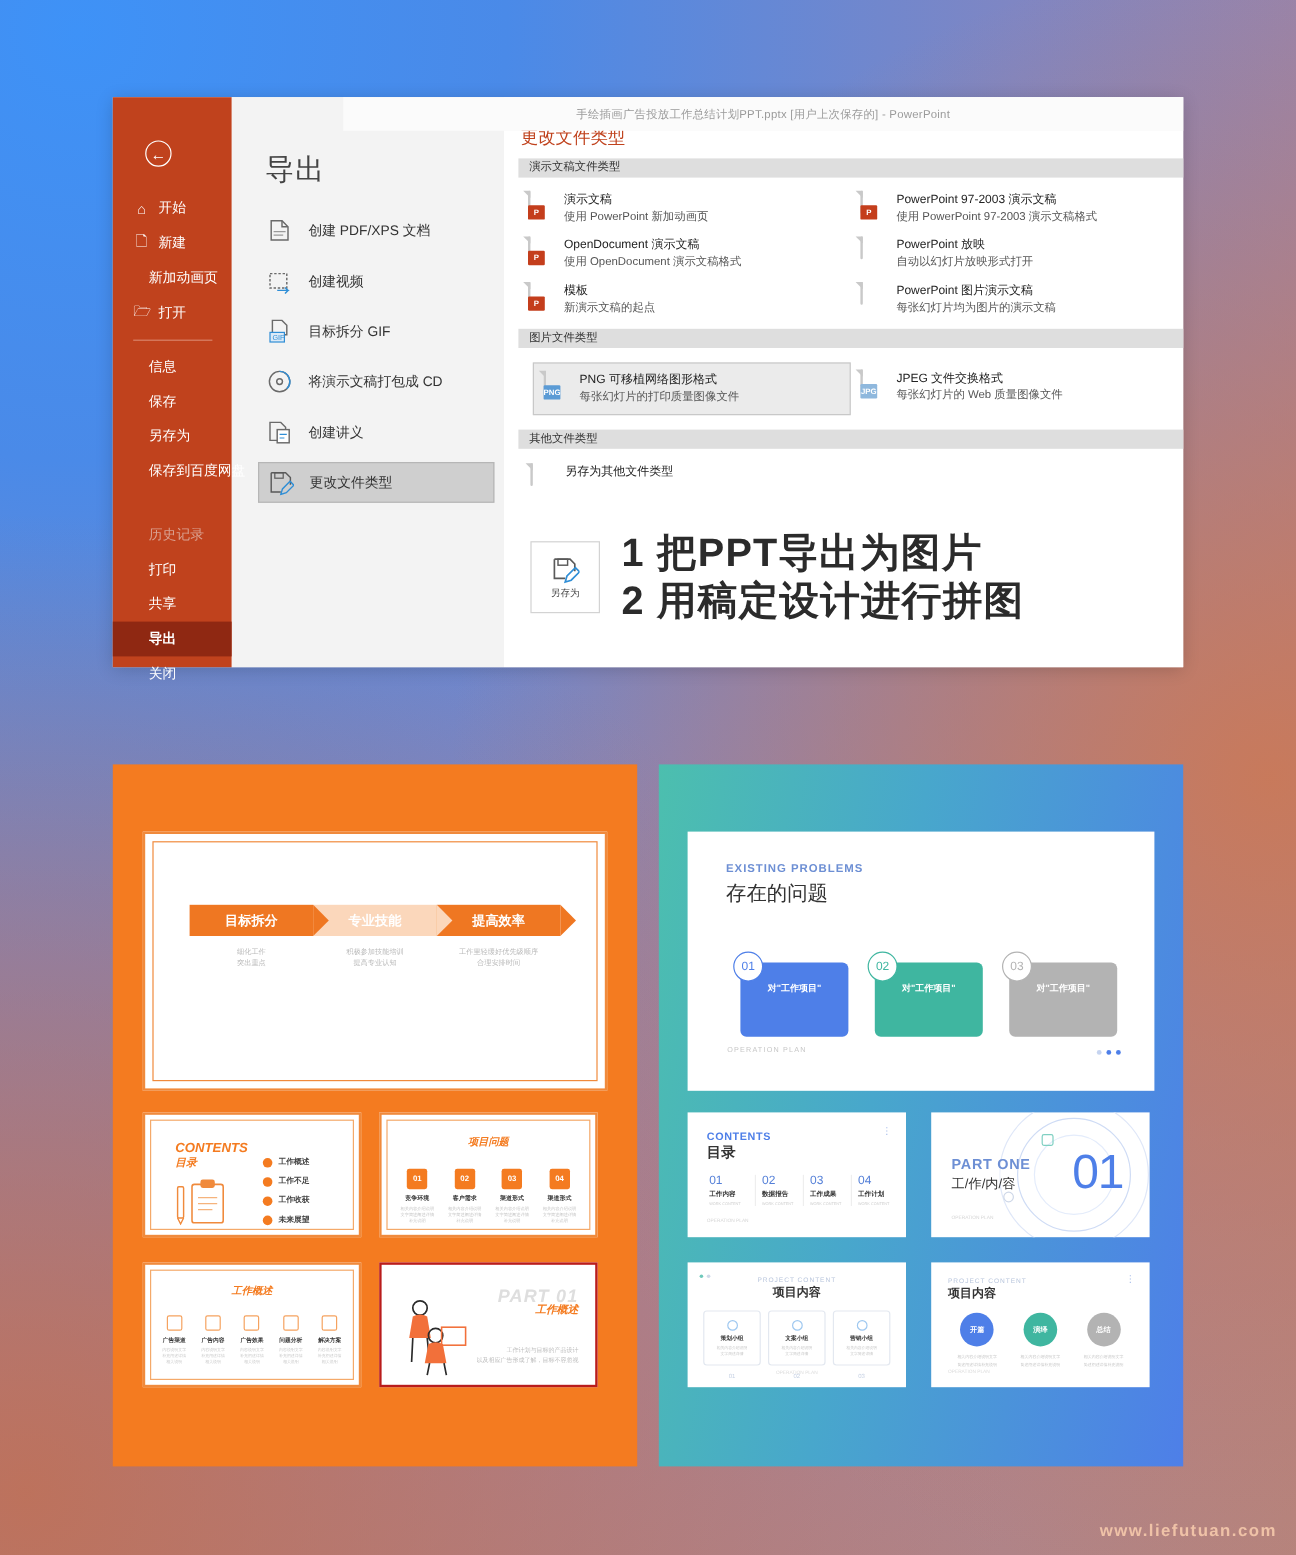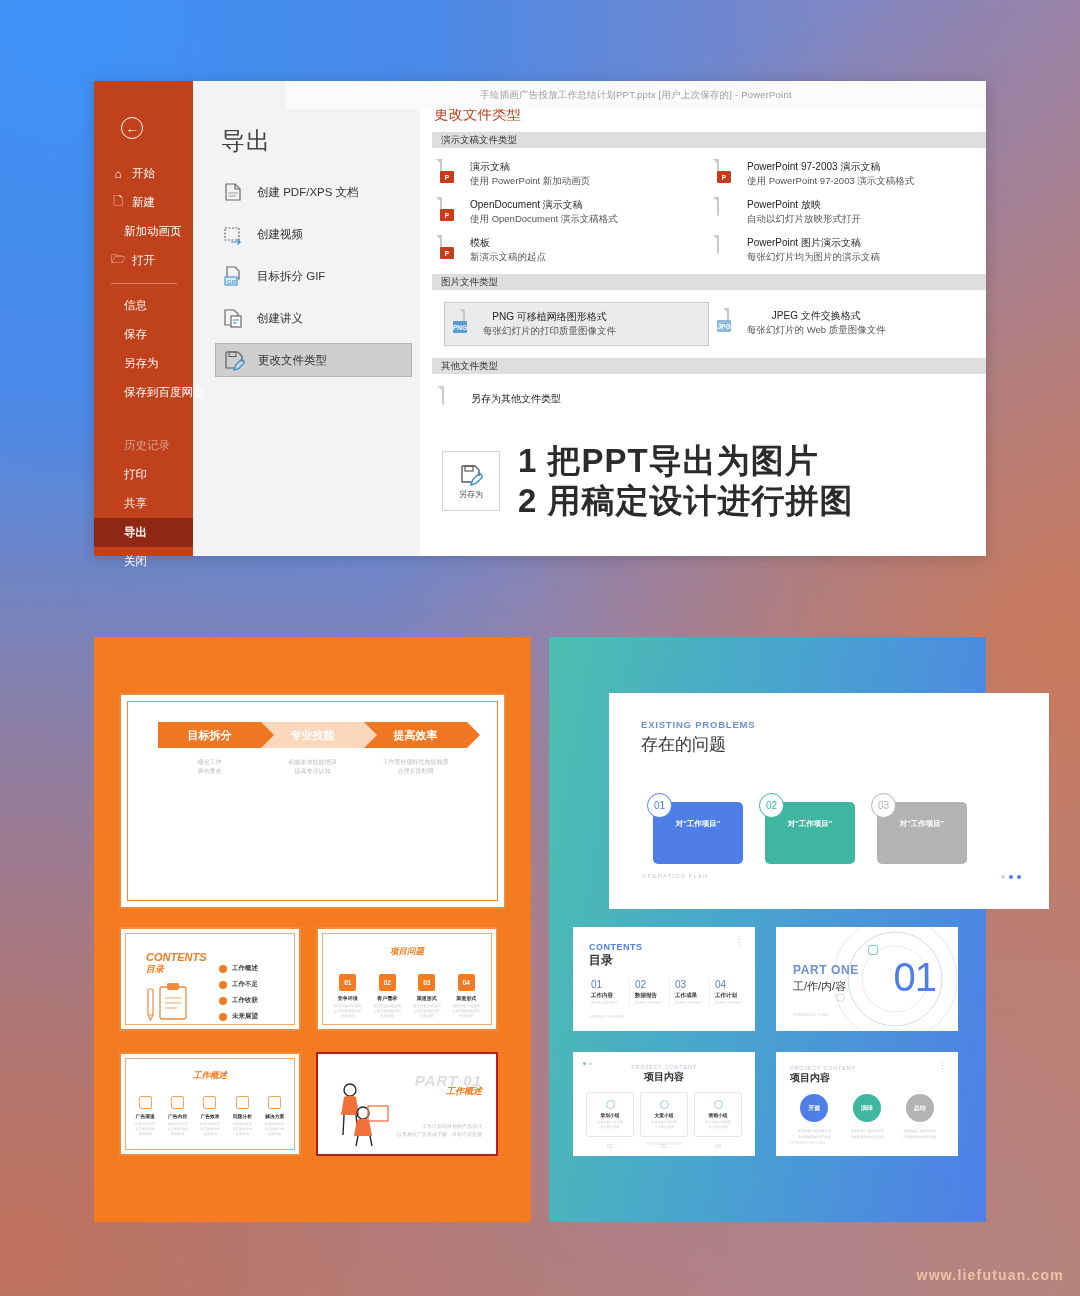--- a/index.html
+++ b/index.html
@@ -64,23 +64,23 @@
   .grp-head {
     background: #dedede; font-size: 9.5px; color: #333; padding: 3px 0 3px 9px;
     margin-right: 0; height: 16px; line-height: 10px;
   }
   .ft-grid { display: flex; flex-wrap: wrap; padding: 7px 0 5px 0; }
   .ft-item { width: 50%; display: flex; gap: 8px; padding: 5px 6px 5px 8px; align-items: flex-start; }
   .ft-item.sel { background: #ebebeb; border: 1px solid #c8c8c8; }
   .ft-ico { width: 22px; height: 24px; flex: none; position: relative; }
   .ft-t { font-size: 10px; color: #222; line-height: 14px; white-space: nowrap; }
   .ft-d { font-size: 9.5px; color: #555; line-height: 14px; white-space: nowrap; }
-  .img-grid { display: flex; padding: 12px; text-align: center; }
+  .img-grid { display: flex; padding: 12px; }
   .img-grid .ft-item { width: 50%; padding: 7px 6px 7px 8px; }
-  .other-row { display: flex; gap: 7px; align-items: center; padding: 6px 0 4px 10px; }
+  .other-row { display: flex; gap: 7px; align-items: flex-start; padding: 6px 0 4px 10px; }
 
   
   .docico { width: 18px; height: 22px; background: #fff; border: 1px solid #c9c9c9; position: relative; border-radius: 1px; }
   .docico:after { content:""; position:absolute; right:-1px; top:-1px; border-width: 0 6px 6px 0; border-style: solid; border-color: transparent #c9c9c9 transparent transparent; }
   .badge { position: absolute; left: 0; bottom: 1px; width: 14px; height: 12px; border-radius: 1px; font-size: 6.5px; color: #fff;
            display: flex; align-items: center; justify-content: center; font-weight: bold; }
 
   
   .callout {
     position: absolute; left: 442px; top: 441px; display: flex; align-items: center; gap: 18px;
@@ -100,35 +100,35 @@
   .panel-blue {
     position: absolute; left: 549px; top: 637px; width: 437px; height: 585px;
     background: linear-gradient(100deg, #4cbfae 0%, #48a7cc 42%, #4e7fe8 100%);
   }
   .slide { background: #fff; position: absolute; overflow: hidden; }
 
   
   .os1 { left: 25px; top: 56px; width: 387px; height: 216px; border: 2px solid #f08a3c; }
   .os1 .inner { position: absolute; inset: 6px; border: 1.5px solid #f08a3c; }
   .os1-title { text-align: center; font-size: 17px; font-weight: bold; color: #f47b20; font-style: italic; margin-top: 34px; letter-spacing: 1px; }
-  .arrows { display: flex; margin: 20px 30px 0 30px; }
+  .arrows { display: flex; margin: 52px 30px 0 30px; }
   .arrow { flex: 1; height: 26px; position: relative; display: flex; align-items: center; justify-content: center;
            color: #fff; font-size: 11px; font-weight: bold; }
   .arrow:after { content: ""; position: absolute; right: -13px; top: 0; border-style: solid; border-width: 13px 0 13px 13px; z-index: 2; }
   .arrow.a1 { background: #ef7722; } .arrow.a1:after { border-color: transparent transparent transparent #ef7722; }
   .arrow.a2 { background: #fbd7bb; color: #fff; } .arrow.a2:after { border-color: transparent transparent transparent #fbd7bb; }
   .arrow.a3 { background: #ef7722; } .arrow.a3:after { border-color: transparent transparent transparent #ef7722; }
   .arrow-subs { display: flex; margin: 10px 30px 0 30px; }
   .arrow-sub { flex: 1; text-align: center; font-size: 6px; color: #b9b9b9; line-height: 9px; }
 
   
   .thumb-sm { width: 182px; height: 104px; }
   .thumb-title { text-align: center; font-size: 8.5px; font-weight: bold; font-style: italic; color: #f47b20; }
 
-  .blue-slide-main { left: 24px; top: 56px; width: 440px; height: 216px; margin-left: 36px; }
+  .blue-slide-main { left: 24px; top: 56px; width: 389px; height: 216px; }
 
   .ftr-dots { position: absolute; right: 14px; bottom: 10px; display: flex; gap: 4px; align-items: center; }
   .dot { width: 4px; height: 4px; border-radius: 50%; background: #4e7fe8; }
   .dot.pale { background: #c6d4f0; }
 
   .watermark {
     position: absolute; right: 16px; bottom: 13px; color: #f6c9ac; font-size: 14px;
     letter-spacing: 1.2px; font-weight: bold; opacity: .9;
   }
 </style>
@@ -208,20 +208,28 @@
             </svg></span>
           <span>创建视频</span>
         </div>
         <div class="export-item">
           <span class="ei-icon"><svg width="22" height="22" viewBox="0 0 22 22">
               <path d="M5 2h8l4 4v8H5z" fill="none" stroke="#6a6a6a" stroke-width="1.2"></path>
               <rect x="3" y="12" width="12" height="8" fill="#dceaf7" stroke="#2f8ed6" stroke-width="1"></rect>
               <text x="5" y="18.5" font-size="6" fill="#2f8ed6" font-family="sans-serif">GIF</text>
             </svg></span>
           <span>目标拆分 GIF</span>
+        </div>
+        <div class="export-item">
+          <span class="ei-icon"><svg width="22" height="22" viewBox="0 0 22 22">
+              <circle cx="11" cy="11" r="8.5" fill="none" stroke="#6a6a6a" stroke-width="1.2"></circle>
+              <circle cx="11" cy="11" r="2.4" fill="none" stroke="#6a6a6a" stroke-width="1.2"></circle>
+              <path d="M11 2.5a8.5 8.5 0 0 1 6 14.5" fill="none" stroke="#2f8ed6" stroke-width="1.2"></path>
+            </svg></span>
+          <span>将演示文稿打包成 CD</span>
         </div>
         <div class="export-item">
           <span class="ei-icon"><svg width="22" height="22" viewBox="0 0 22 22">
               <path d="M3 3h9l4 4v11H3z" fill="none" stroke="#6a6a6a" stroke-width="1.2"></path>
               <rect x="9" y="9" width="10" height="11" fill="#fff" stroke="#6a6a6a" stroke-width="1.2"></rect>
               <path d="M11 13h6M11 16h4" stroke="#2f8ed6" stroke-width="1"></path>
             </svg></span>
           <span>创建讲义</span>
         </div>
         <div class="export-item selected">

